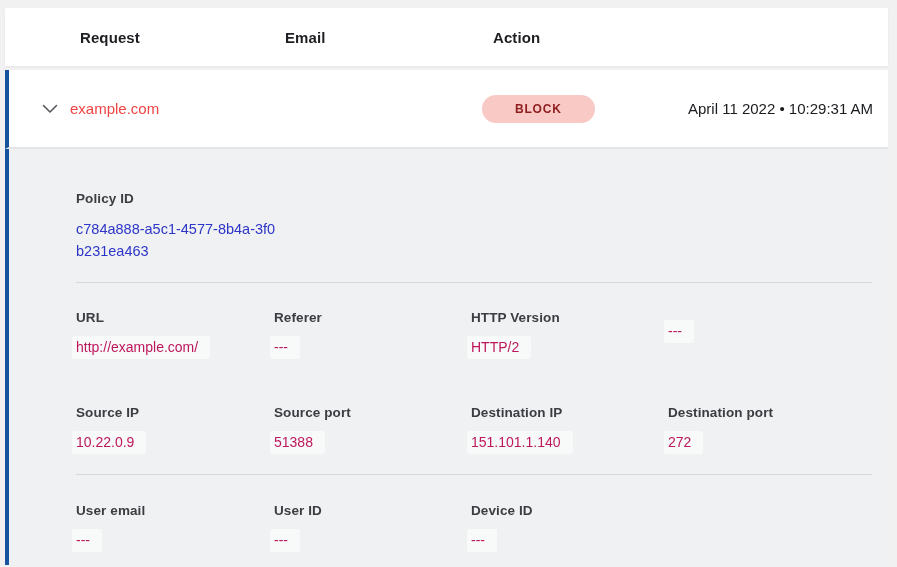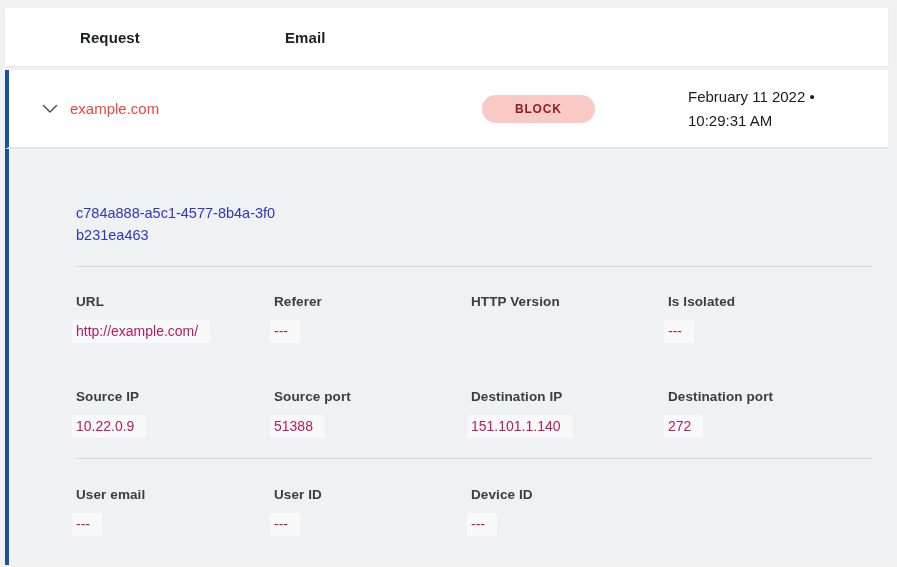--- a/index.html
+++ b/index.html
@@ -91,60 +91,62 @@
 </style>
 </head>
 <body>
 
 <div class="page">
   <div class="table-container">
 
     <div class="table-header">
       <div class="th th-request">Request</div>
       <div class="th th-email">Email</div>
+      <div class="th th-action">Action</div>
     </div>
 
     <div class="log-row">
       <div class="chevron-cell">
         <span>
           <svg width="16" height="10" viewBox="0 0 16 10" fill="none">
             <path d="M1.5 1.5 L8 8 L14.5 1.5" stroke="#55585c" stroke-width="1.6" stroke-linecap="round" stroke-linejoin="round"></path>
           </svg>
         </span>
       </div>
       <div class="cell-request">example.com</div>
       <div class="cell-email"></div>
       <div class="cell-action">
         <span class="badge-block">BLOCK</span>
       </div>
-      <div class="cell-time">February 11 2022 • 10:29:31 AM</div>
+      <div class="cell-time">April 11 2022 • 10:29:31 AM</div>
     </div>
 
     <div class="details">
 
       <div class="policy-section">
+        <div class="field-label">Policy ID</div>
         <a class="policy-link" href="#">c784a888-a5c1-4577-8b4a-3f0b231ea463</a>
       </div>
 
       <hr class="divider">
 
       <div class="fields-grid grid-1">
         <div>
           <div class="field-label">URL</div>
           <div class="field-value"><span class="value-chip">http://example.com/</span></div>
         </div>
         <div>
           <div class="field-label">Referer</div>
           <div class="field-value"><span class="value-chip">---</span></div>
         </div>
         <div>
           <div class="field-label">HTTP Version</div>
+          <div class="field-value"><span class="value-chip">HTTP/2</span></div>
         </div>
         <div>
-          <div class="field-label">Is Isolated</div>
           <div class="field-value"><span class="value-chip">---</span></div>
         </div>
       </div>
 
       <div class="fields-grid grid-2">
         <div>
           <div class="field-label">Source IP</div>
           <div class="field-value"><span class="value-chip">10.22.0.9</span></div>
         </div>
         <div>

